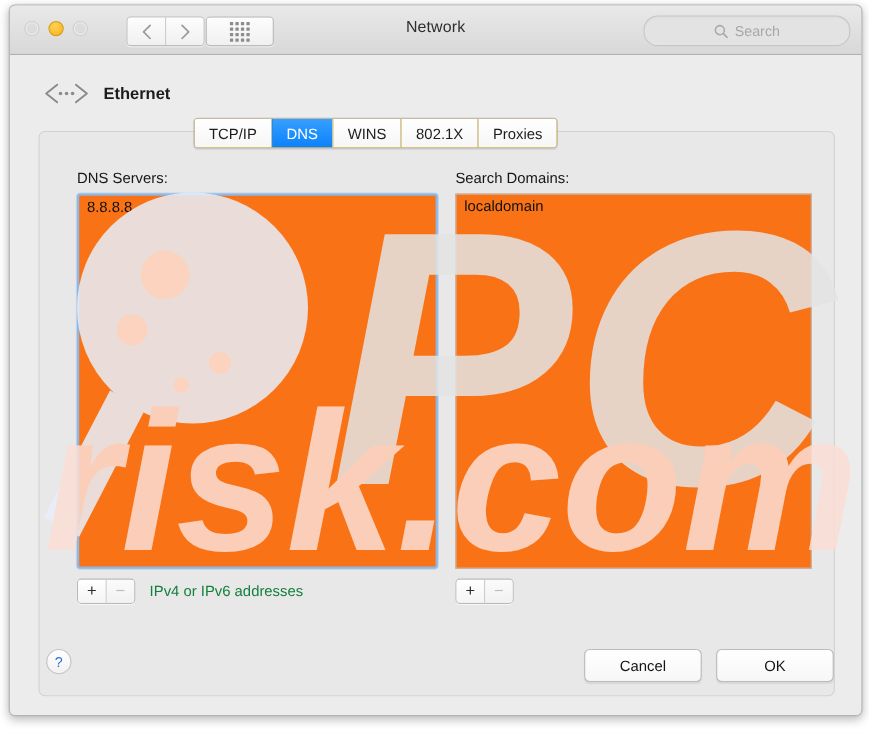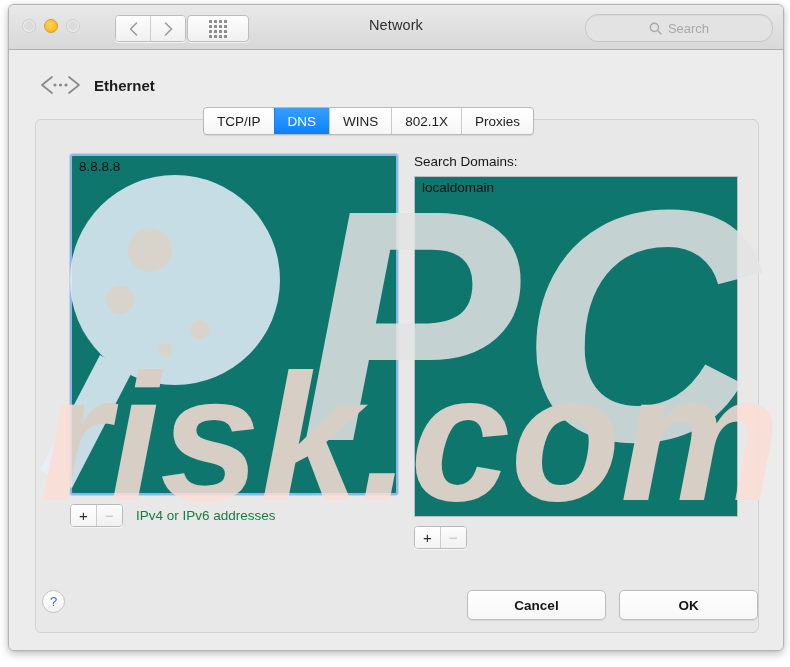--- a/index.html
+++ b/index.html
@@ -165,21 +165,20 @@
     position: absolute;
     left: 140px;
     top: -13px;
     display: flex;
     height: 26px;
     border: 1px solid #b9b9b9;
     border-radius: 4px;
     overflow: hidden;
     background: #eab308;
     box-shadow: 0 1px 1px rgba(0,0,0,0.08);
-    margin-left: 27px;
   }
   .tab {
     padding: 0 13px;
     display: flex;
     align-items: center;
     font-size: 13.5px;
     color: #1d1d1d;
     background: linear-gradient(to bottom, #ffffff, #f6f6f6);
     white-space: nowrap;
   }
@@ -197,21 +196,21 @@
 
   .fieldlabel {
     font-size: 13.5px;
     color: #161616;
     margin-bottom: 7px;
     display: block;
   }
 
   .listbox {
     position: relative;
-    background: #0f766e;
+    background: #f97316;
     box-sizing: border-box;
     height: 341px;
     overflow: hidden;
   }
   .listbox.focused {
     border: 2px solid #8cb8e8;
     border-radius: 3px;
     box-shadow: 0 0 0 1px rgba(122,172,226,0.35);
   }
   .listbox.plain {
@@ -275,31 +274,30 @@
   .footbtns {
     position: absolute;
     right: 25px;
     bottom: 30px;
     display: flex;
     gap: 13px;
   }
   .pushbtn {
     min-width: 77px;
     height: 28px;
-    padding: 0 30px;
+    padding: 0 14px;
     border: 1px solid #bcbcbc;
     border-radius: 5px;
     background: linear-gradient(to bottom, #ffffff, #f7f7f7);
     display: flex;
     align-items: center;
     justify-content: center;
     font-size: 13.5px;
     color: #141414;
     box-shadow: 0 1px 1px rgba(0,0,0,0.07);
-    font-weight: bold;
   }
 
   
   .watermark {
     position: absolute;
     left: 0; top: 0;
     width: 790px; height: 667px;
     pointer-events: none;
     z-index: 50;
   }
@@ -389,20 +387,21 @@
           </div>
         <div class="tab">
             <span>802.1X</span>
           </div>
         <div class="tab">
             <span>Proxies</span>
           </div>
       </div>
 
       <div class="col left">
+        <span class="fieldlabel">DNS Servers:</span>
         <div class="listbox focused">
           <div class="listrow">8.8.8.8</div>
         </div>
         <div class="rowctl">
           <div class="plusminus">
             <div class="pmbtn">+</div>
             <div class="pmbtn disabled">−</div>
           </div>
           <span class="hint">IPv4 or IPv6 addresses</span>
         </div>

